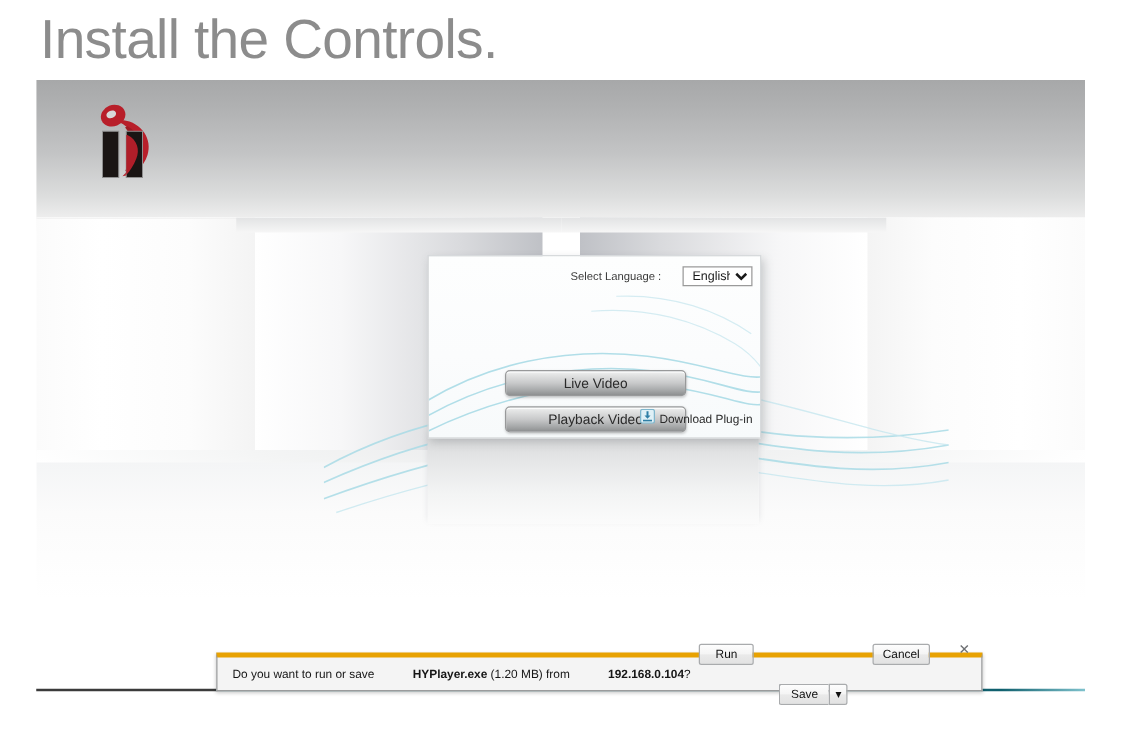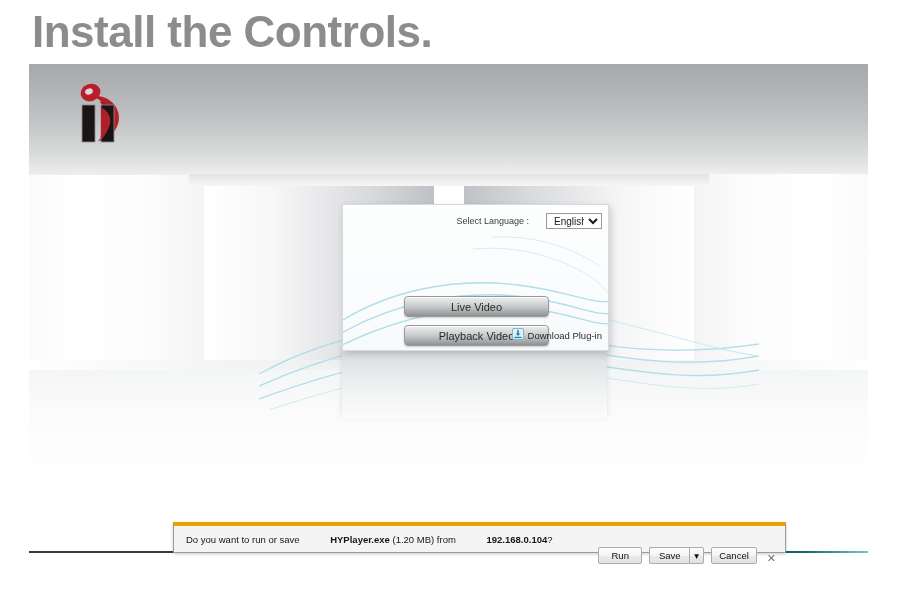--- a/index.html
+++ b/index.html
@@ -14,21 +14,21 @@
     overflow: hidden;
     font-family: "Liberation Sans", sans-serif;
   }
 
   
   #page-title {
     position: absolute;
     left: 32px;
     top: 6px;
     font-size: 44px;
-    font-weight: 700;
+    font-weight: 400;
     color: #8c8c8c;
     letter-spacing: -0.5px;
     line-height: 1.2;
     white-space: nowrap;
   }
 
   
   #device-viewport {
     position: absolute;
     left: 29px;
@@ -247,23 +247,23 @@
     flex: 1;
     padding-left: 12px;
     font-size: 9.5px;
     color: #161616;
     white-space: nowrap;
     overflow: hidden;
   }
   #notification-message b { font-weight: bold; padding-left: 28px; }
   #notification-actions {
     display: flex;
-    align-items: flex-end;
+    align-items: flex-start;
     padding-right: 4px;
-    gap: 7px;
+    gap: 20px;
   }
   .ie-button {
     font-family: "Liberation Sans", sans-serif;
     font-size: 9.5px;
     color: #101010;
     background: linear-gradient(to bottom, #fdfdfd 0%, #f4f4f4 50%, #eaeaea 51%, #e2e2e2 100%);
     border: 1px solid #a9abad;
     border-radius: 2px;
     height: 17px;
     min-width: 44px;

